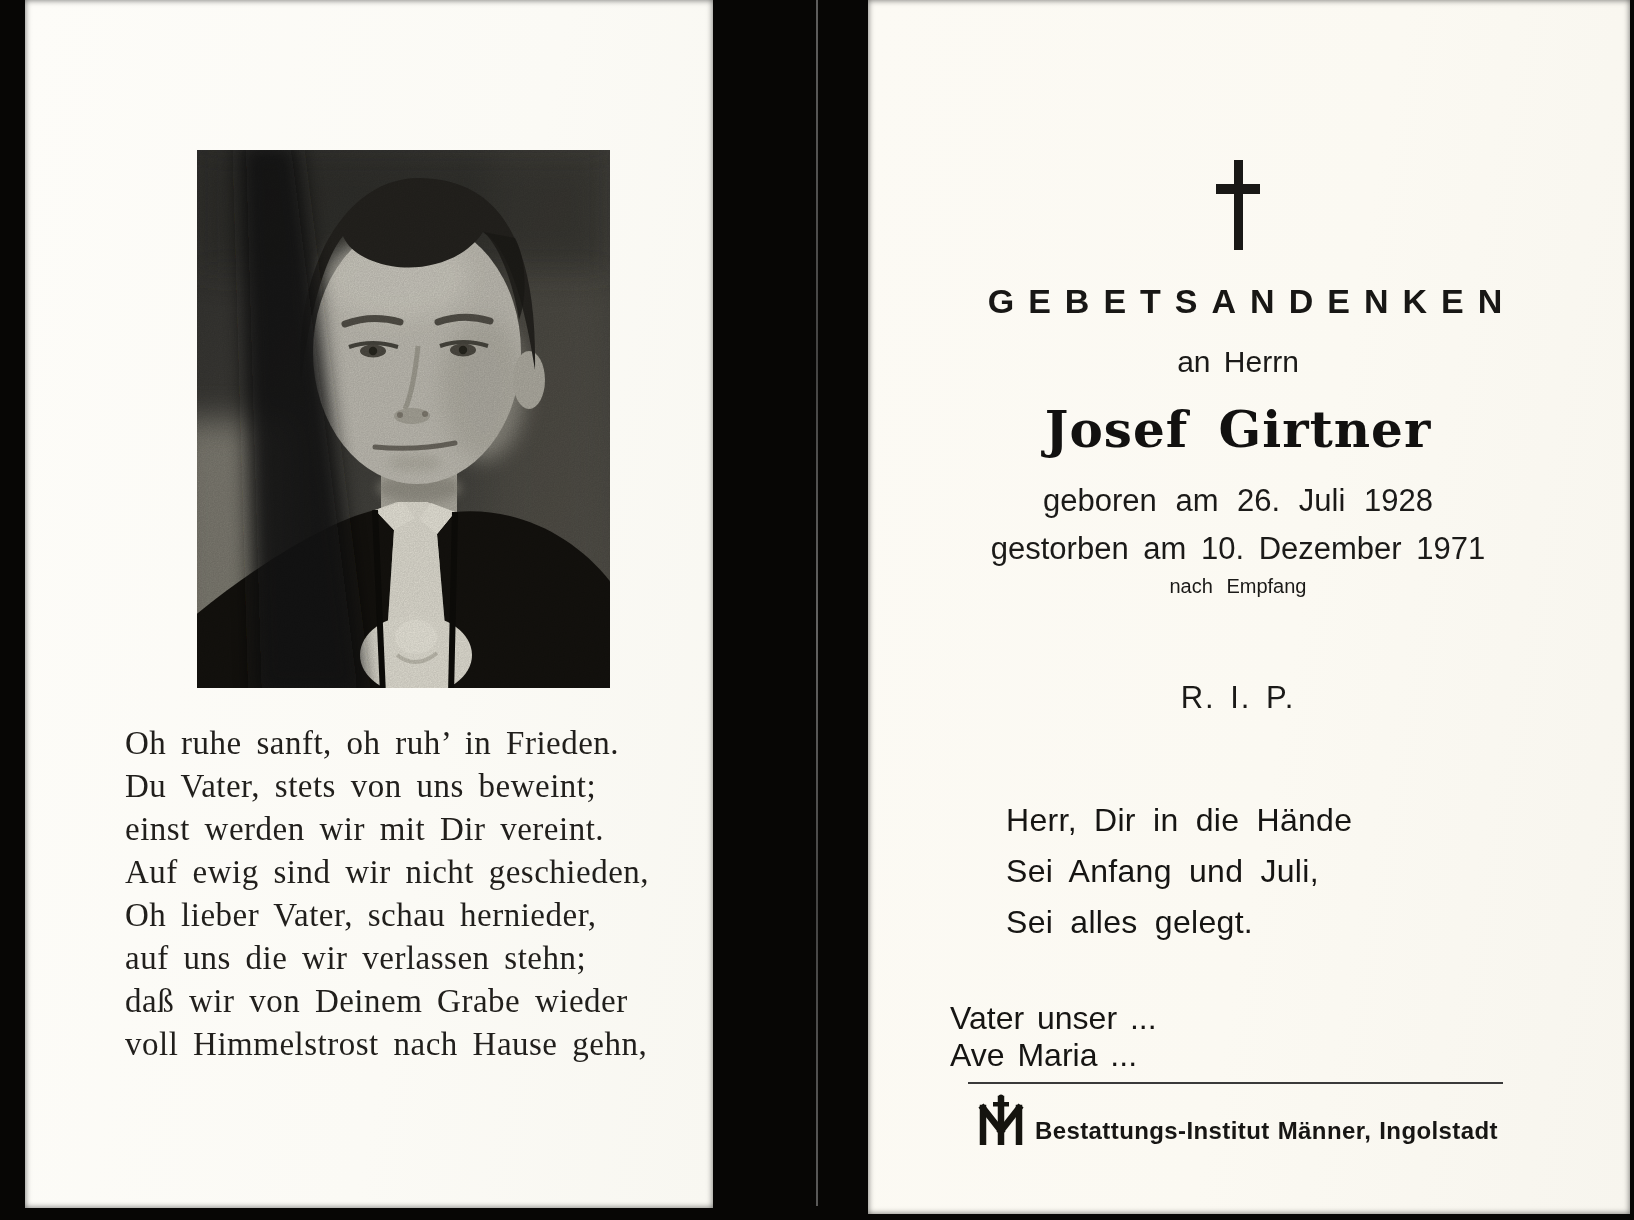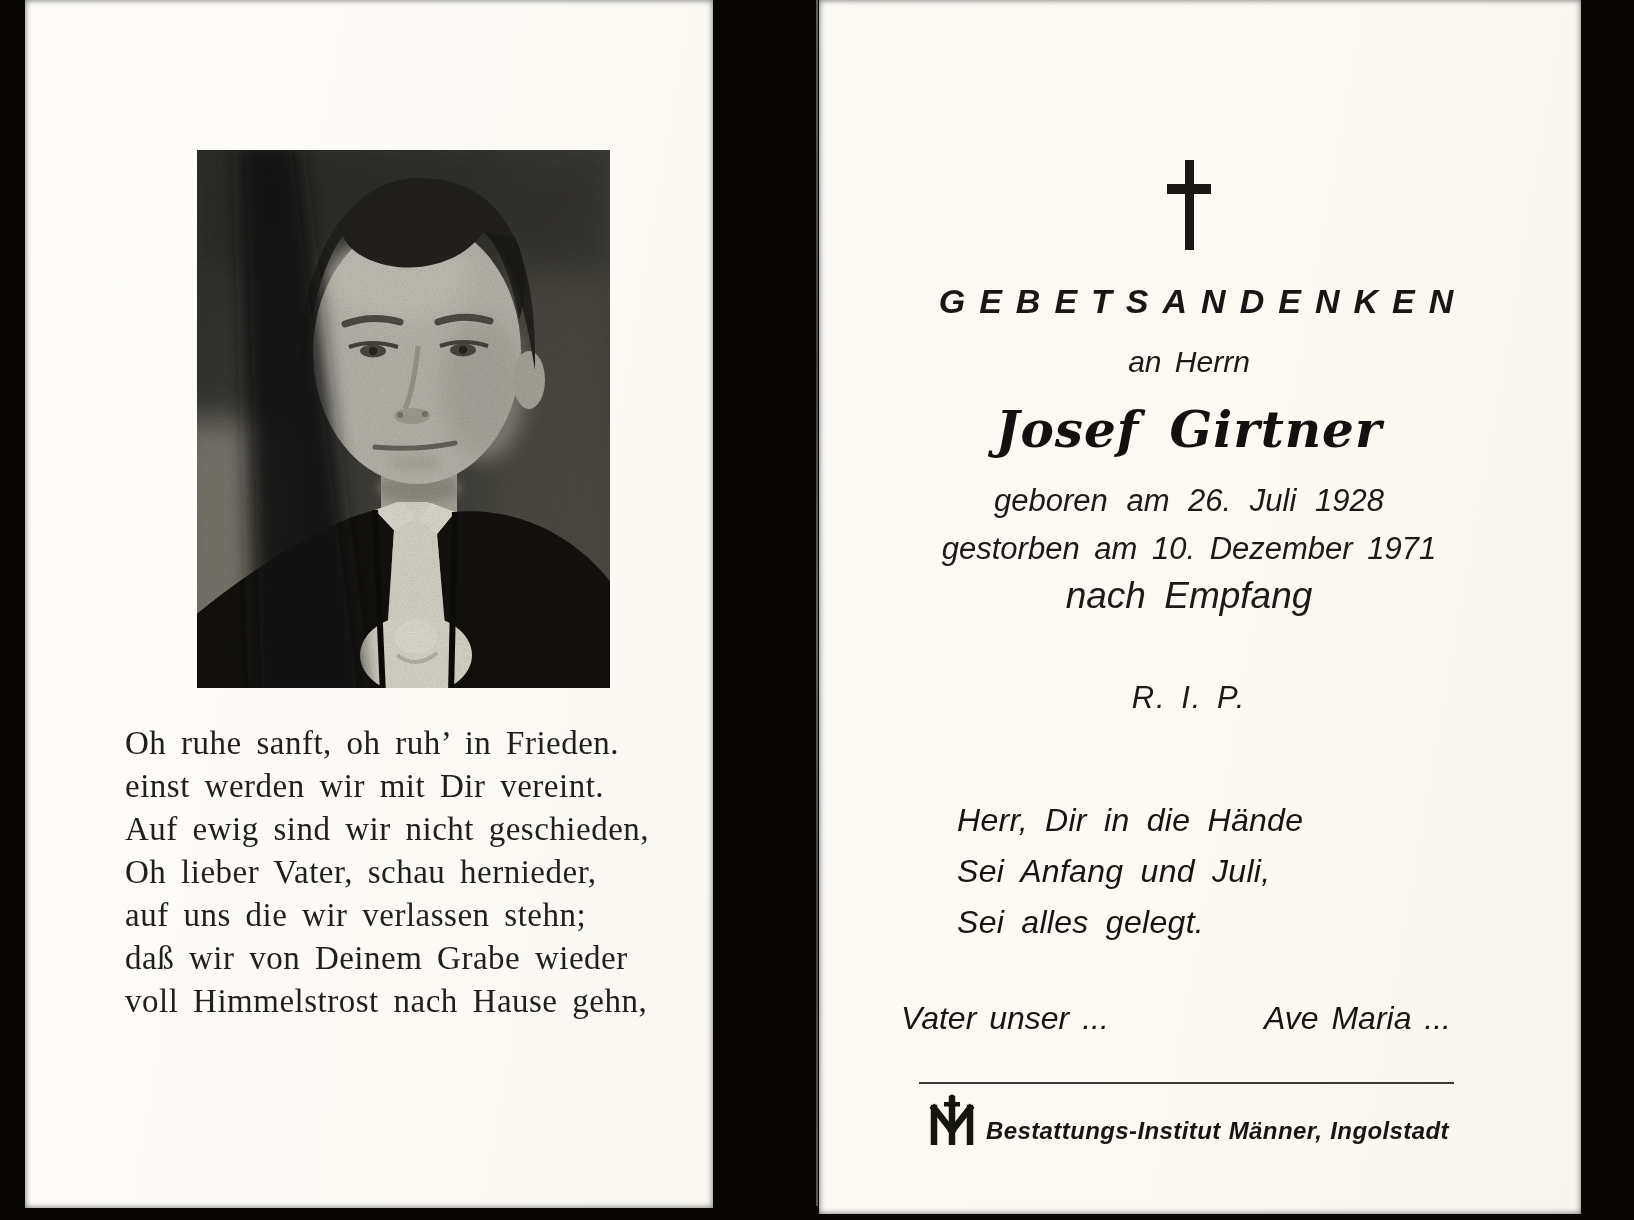--- a/index.html
+++ b/index.html
@@ -10,23 +10,22 @@
     overflow:hidden;
     font-family:"Liberation Sans", sans-serif;
     color:#1b1a18;
   }
   .card { position:absolute; top:0; box-shadow:0 0 6px rgba(0,0,0,.6) inset; }
   #left-card {
     left:25px; width:688px; height:1208px;
     background:linear-gradient(100deg, #fdfcf8 0%, #fbfaf5 60%, #f8f7f1 100%);
   }
   #right-card {
-    left:819px; width:762px; height:1214px;
+    left:868px; width:762px; height:1214px;
     background:linear-gradient(100deg, #fcfaf4 0%, #fbf9f2 55%, #f7f5ee 100%);
-    font-style:italic;
   }
   #fold-crack {
     position:absolute; left:816px; top:0; width:2px; height:1206px;
     background:linear-gradient(#c8c8c8, #8d8d8d 30%, #d2d2d2 52%, #909090 75%, #bdbdbd);
     opacity:.45;
   }
 
   
   .photo {
     position:absolute; left:172px; top:150px;
@@ -44,33 +43,33 @@
   }
 
   
   .rc { position:absolute; left:-11px; width:762px; text-align:center; white-space:nowrap; }
   .cross-row   { top:160px; }
   .title-row   { top:282px; font-size:34px; font-weight:bold; letter-spacing:14px; padding-left:14px; color:#181715; }
   .salutation-row { top:345px; font-size:30px; word-spacing:5px; }
   .name-row    { top:400px; font-family:"DejaVu Serif", serif; font-size:50px; font-weight:800; letter-spacing:1px; word-spacing:12px; color:#121110; }
   .born-row    { top:483px; font-size:31px; word-spacing:10px; }
   .died-row    { top:531px; font-size:31px; word-spacing:6px; }
-  .nach-row    { top:575px; font-size:37px; word-spacing:8px; }
+  .nach-row    { top:575px; font-size:20px; word-spacing:8px; }
   .sterbe-row  { top:617px; font-size:31px; word-spacing:6px; }
   .rip-row     { top:680px; font-size:31px; letter-spacing:2px; word-spacing:4px; }
   .verse {
     position:absolute; left:138px; top:795px;
     font-size:32px; line-height:51px;
     word-spacing:8px; letter-spacing:.3px;
     color:#161513; white-space:nowrap;
   }
   .prayers {
     position:absolute; left:82px; top:1000px; width:550px;
     display:flex; justify-content:space-between;
-    font-size:32px; word-spacing:4px; color:#161513;
+    font-size:32px; word-spacing:4px; color:#161513;flex-direction:column;
   }
   .rule { position:absolute; left:100px; top:1082px; width:535px; height:2px; background:#3a3a3a; }
   .funeral {
     position:absolute; left:108px; top:1093px;
     display:flex; align-items:flex-end; gap:9px;
   }
   .funeral-text {
     font-size:24px; font-weight:bold;
     letter-spacing:.4px; word-spacing:1px;
     color:#171614; white-space:nowrap;
@@ -158,20 +157,21 @@
       <path d="M258,362 L 254,545" stroke="#0e0d0a" stroke-width="6"></path>
 
       <polygon points="42,-8 100,-8 168,546 58,546" fill="#191713" opacity=".92" filter="url(#soft10)"></polygon>
 
       <rect x="0" y="0" width="413" height="538" filter="url(#grain)" opacity=".16"></rect>
     </svg>
   </div>
 
   <div class="poem">
     <div>Oh ruhe sanft, oh ruh’ in Frieden.</div>
+    <div>Du Vater, stets von uns beweint;</div>
     <div>einst werden wir mit Dir vereint.</div>
     <div>Auf ewig sind wir nicht geschieden,</div>
     <div>Oh lieber Vater, schau hernieder,</div>
     <div>auf uns die wir verlassen stehn;</div>
     <div>daß wir  von Deinem Grabe wieder</div>
     <div>voll Himmelstrost nach Hause gehn,</div>
   </div>
 </div>
 
 <div id="right-card" class="card">

